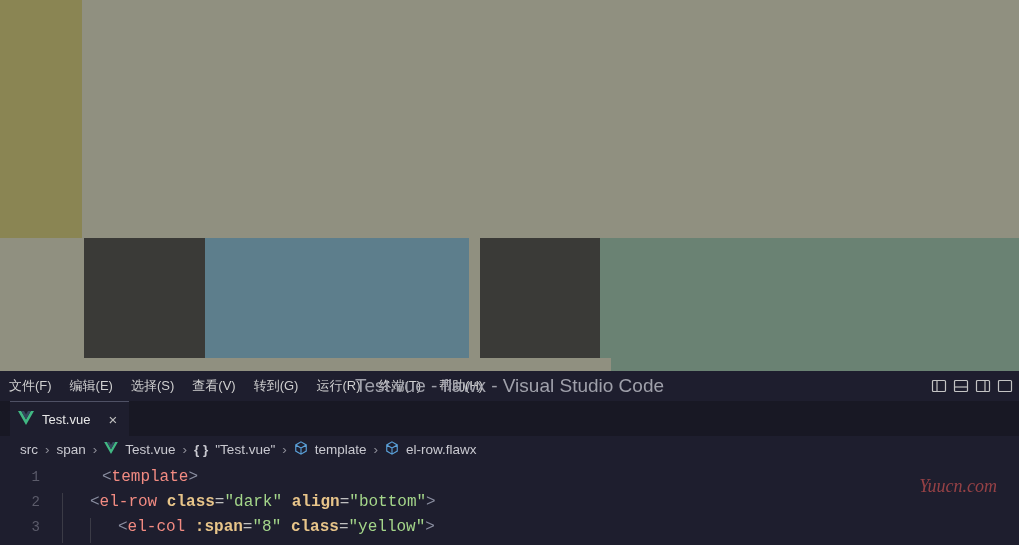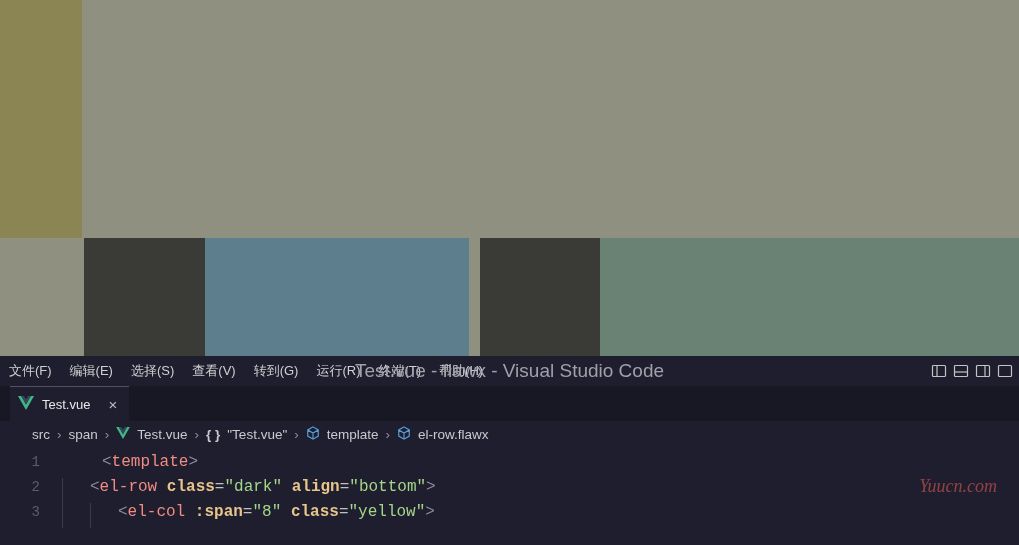--- a/index.html
+++ b/index.html
@@ -35,21 +35,21 @@
     .gap2 { width: 11px; }
     .b1 { width: 121px; }
     .b2 { width: 264px; }
     .b3 { width: 120px; }
     .b4 { width: 419px; }
     .lower-green { position: absolute; bottom: 0; left: 611px; height: 13px; width: 408px; background: #6a8273; }
 
     .vscode {
       width: 1019px;
       position: absolute;
-      top: 356px;
+      top: 371px;
       left: 0;
       background: #b91c1c;
     }
     .menubar {
       height: 30px;
       display: flex;
       align-items: center;
       background: #1e1e2e;
       color: #d0d0d0;
       position: relative;
@@ -92,21 +92,21 @@
       border-top: 1px solid transparent;
     }
     .tab.active { border-top: 1px solid #4f5165; }
     .vue-icon { color: #41b883; }
     .tab-close { color: #c0c0c0; margin-left: 10px; font-size: 15px; cursor: pointer; }
 
     .breadcrumb {
       height: 26px;
       display: flex;
       align-items: center;
-      padding-left: 32px;
+      padding-left: 20px;
       color: #c9c9d0;
       font-size: 13.5px;
       gap: 7px;
       background: #1e1e2e;
     }
     .bc-sep { color: #8e8e98; }
     .bc-braces { color: #c9c9d0; font-weight: 600; }
     .bc-cube { color: #5aa0d8; }
 
     .editor {

